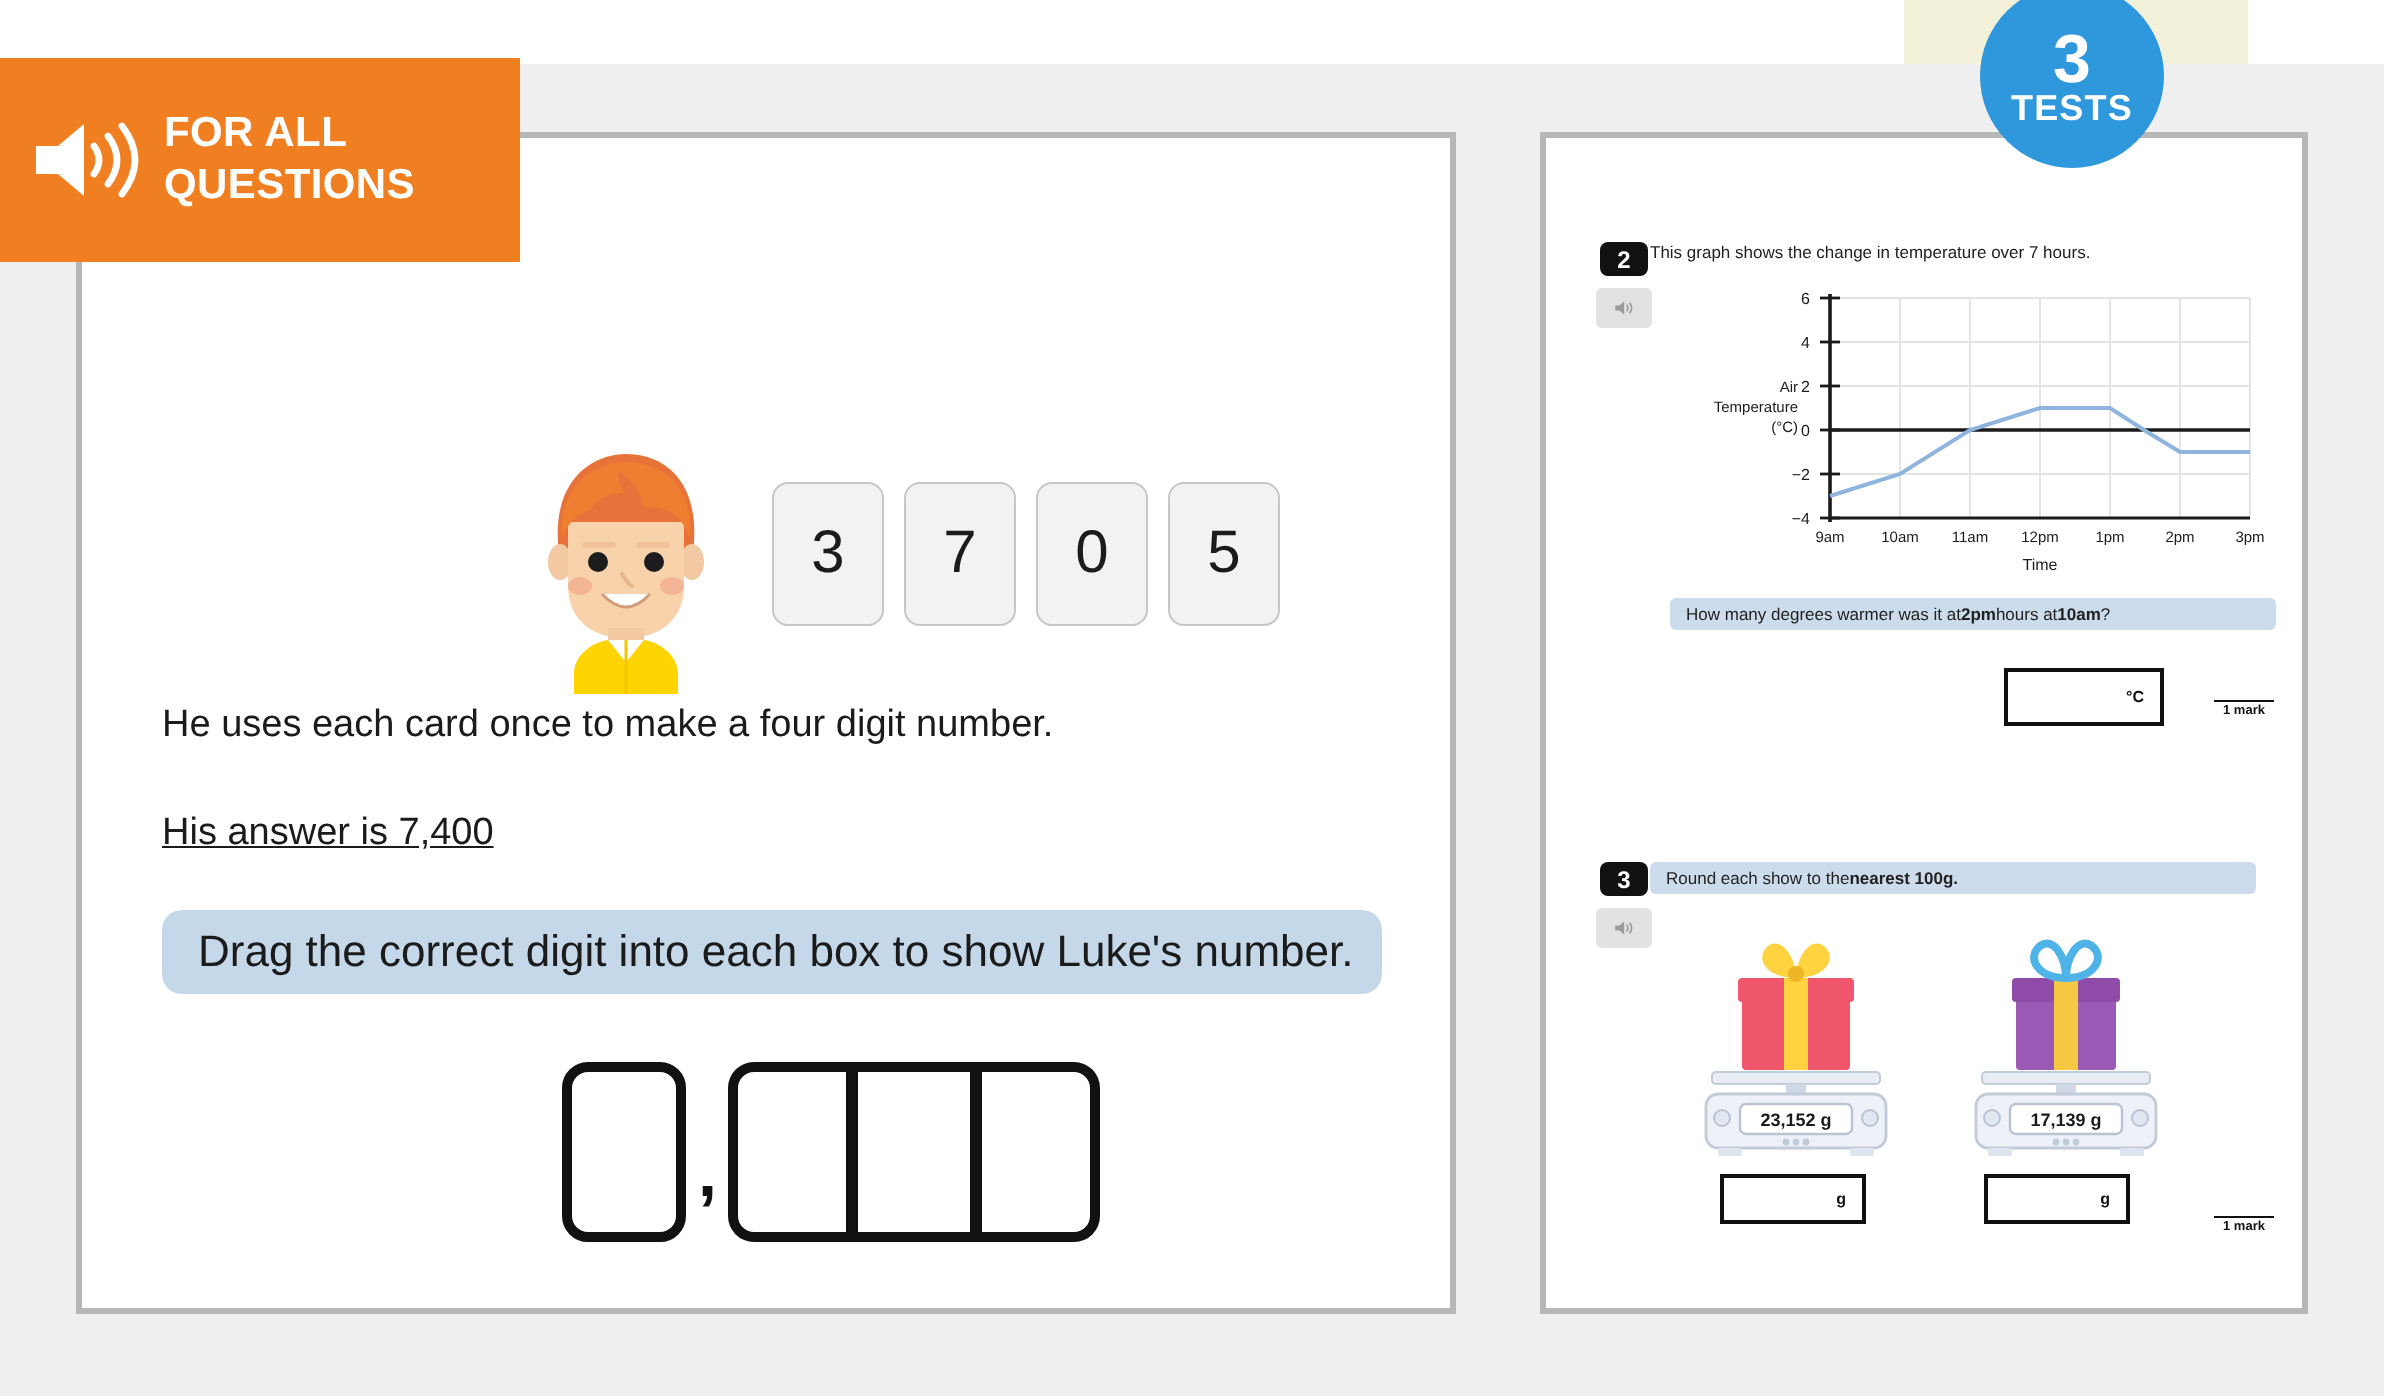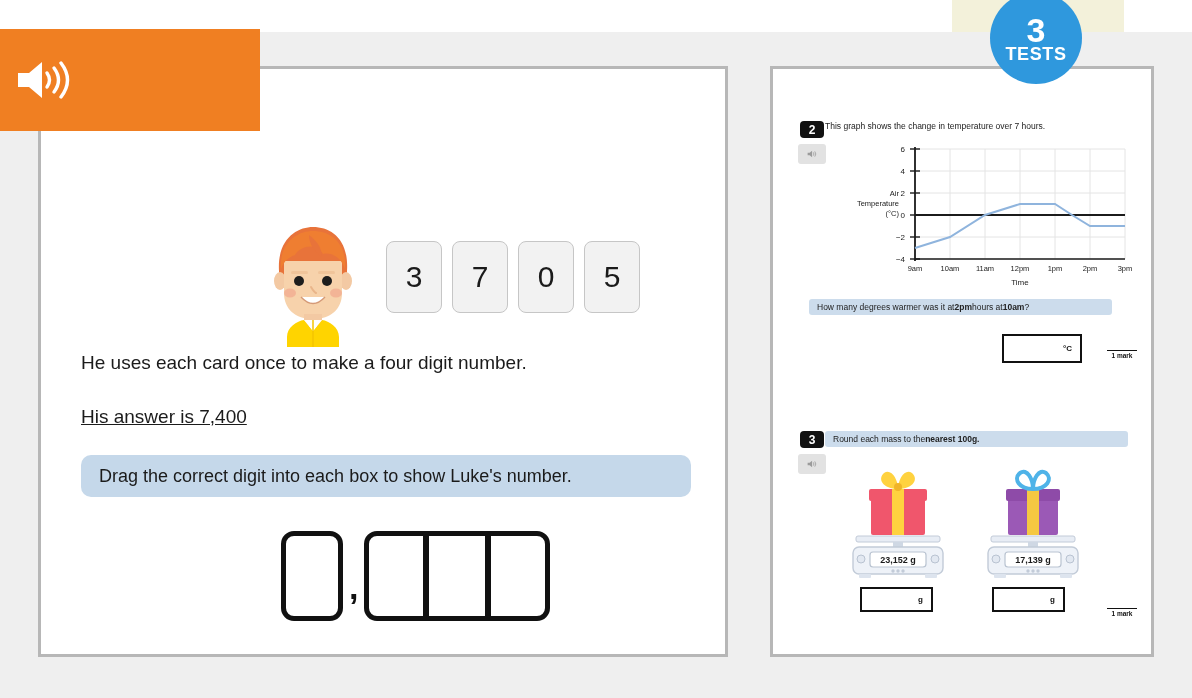--- a/index.html
+++ b/index.html
@@ -47,21 +47,21 @@
     width:54px;height:70px;background:#f2f2f2;border:1px solid #c6c6c6;border-radius:8px;
     display:flex;align-items:center;justify-content:center;font-size:30px;color:#1b1b1b;
   }
   .body-line{position:absolute;left:40px;font-size:19px;color:#1b1b1b;}
   #line1{top:243px;margin-top:40px;}
   #line2{top:290px;}
   #line3{top:337px;text-decoration:underline;}
   #drag-bar{
     position:absolute;left:40px;top:386px;width:610px;height:42px;border-radius:10px;
     background:#c5d8ea;display:flex;align-items:center;padding-left:18px;box-sizing:border-box;
-    font-size:18px;color:#1b1b1b;
+    font-size:22px;color:#1b1b1b;
   }
   #answer-row{position:absolute;left:240px;top:462px;display:flex;align-items:center;}
   .abox{width:62px;height:90px;border:5px solid #111;border-radius:13px;background:#fff;box-sizing:border-box;}
   .abox.joined{border-radius:0;border-left-width:3px;border-right-width:3px;}
   .abox.j-first{border-radius:13px 0 0 13px;border-left-width:5px;}
   .abox.j-last{border-radius:0 13px 13px 0;border-right-width:5px;}
   #comma{font-size:34px;font-weight:bold;color:#111;margin:22px 6px 0 6px;line-height:1;}
 
   
   .qnum{
@@ -75,21 +75,21 @@
   .qhead{position:absolute;display:flex;flex-direction:column;align-items:center;}
   #q2-head{left:25px;top:52px;}
   #q3-head{left:25px;top:362px;}
   #q2-text{position:absolute;left:52px;top:52px;font-size:8.5px;color:#222;}
   #q3-text-bar{
     position:absolute;left:52px;top:362px;width:303px;height:16px;background:#ccdcec;
     border-radius:3px;display:flex;align-items:center;padding-left:8px;box-sizing:border-box;
     font-size:8.5px;color:#222;
   }
   #q2-sub-bar{
-    position:absolute;left:36px;top:230px;width:303px;height:16px;background:#ccdcec;
+    position:absolute;left:62px;top:230px;width:303px;height:16px;background:#ccdcec;
     border-radius:3px;display:flex;align-items:center;padding-left:8px;box-sizing:border-box;
     font-size:8.5px;color:#222;
   }
   
   #graph{position:absolute;left:80px;top:72px;width:280px;height:150px;}
   
   .mini-ans{
     position:absolute;border:2px solid #111;background:#fff;box-sizing:border-box;
     display:flex;align-items:center;justify-content:flex-end;
     padding-right:8px;font-size:8px;font-weight:bold;color:#111;
@@ -275,21 +275,21 @@
     <div class="qnum">3</div>
     <div class="spk-sm">
       <svg viewBox="0 0 16 12" width="13" height="10">
         <path d="M2 4.5 H4.5 L7.5 2 V10 L4.5 7.5 H2 Z" fill="#9b9b9b"></path>
         <path d="M9 4 q1.6 2 0 4" stroke="#9b9b9b" stroke-width="1" fill="none"></path>
         <path d="M10.8 2.8 q2.6 3.2 0 6.4" stroke="#9b9b9b" stroke-width="1" fill="none"></path>
       </svg>
     </div>
   </div>
   <div id="q3-text-bar">
-    <span>Round each mass to the </span>
+    <span>Round each show to the </span>
       <b>nearest 100g.</b>
   </div>
 
   <div class="scale" id="scale-a">
     <svg viewBox="0 0 110 125" width="110" height="125">
 
       <rect x="28" y="38" width="54" height="38" rx="2" fill="#f0566c"></rect>
       <rect x="26" y="30" width="58" height="12" rx="2" fill="#f0566c"></rect>
       <rect x="49" y="30" width="12" height="46" fill="#ffd23f"></rect>
 
@@ -355,18 +355,22 @@
 
 <div id="audio-banner">
   <div class="spk">
     <svg viewBox="0 0 54 46" width="54" height="46">
       <path d="M2 16 H13 L26 5 V41 L13 30 H2 Z" fill="#ffffff"></path>
       <path d="M31 16 q5 7 0 14" stroke="#ffffff" stroke-width="3.4" fill="none" stroke-linecap="round"></path>
       <path d="M38 11 q9 12 0 24" stroke="#ffffff" stroke-width="3.4" fill="none" stroke-linecap="round"></path>
       <path d="M45 6 q13 17 0 34" stroke="#ffffff" stroke-width="3.4" fill="none" stroke-linecap="round"></path>
     </svg>
   </div>
+  <div class="btxt">
+    <div>FOR ALL</div>
+    <div>QUESTIONS</div>
+  </div>
 </div>
 
 <div id="tests-badge">
   <div class="num">3</div>
   <div class="lbl">TESTS</div>
 </div>
 
 </body></html>

